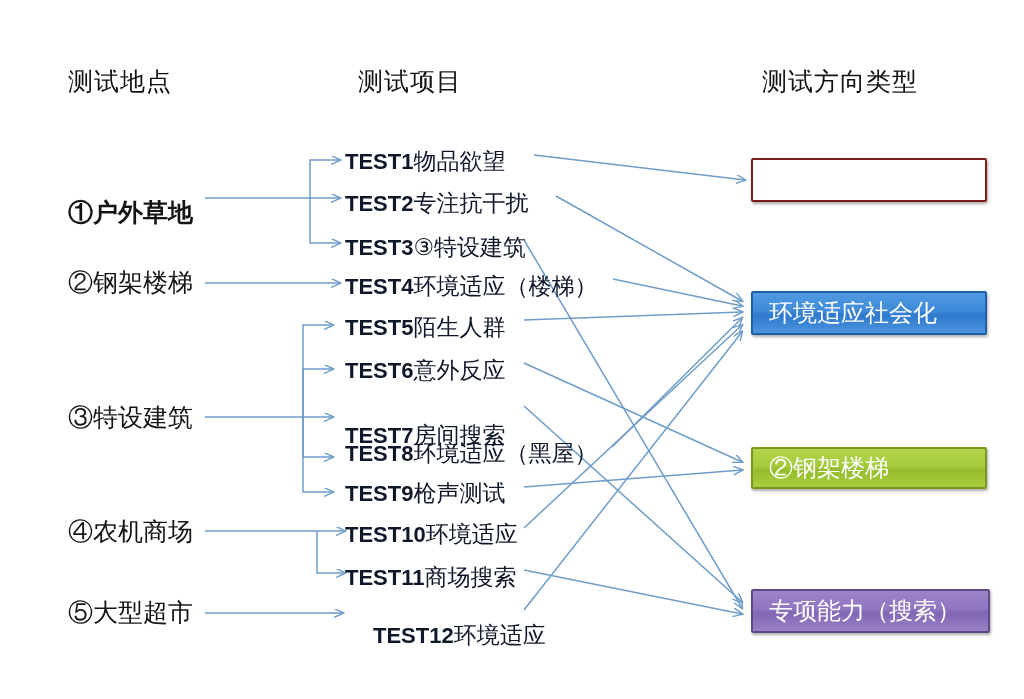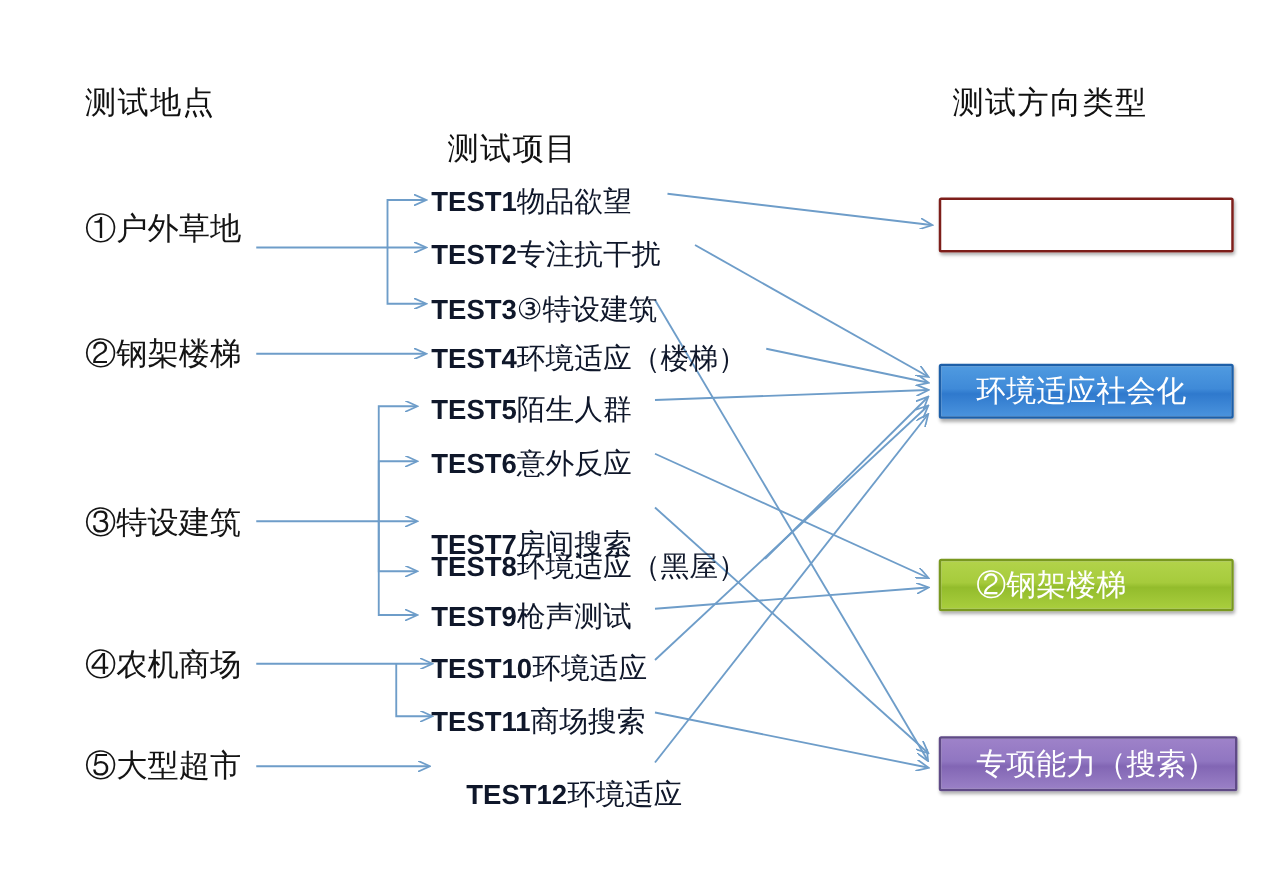--- a/index.html
+++ b/index.html
@@ -15,21 +15,21 @@
   #wires{position:absolute;left:0;top:0;width:1024px;height:699px;z-index:1;}
 
   
   .col-head{
     position:absolute;z-index:3;
     font-size:25px;font-weight:400;color:#111111;
     font-family:"Liberation Serif","DejaVu Serif",serif;
     white-space:nowrap;letter-spacing:1px;
   }
   #head-loc{left:68px;top:65px;}
-  #head-item{left:358px;top:65px;margin-top:37px;}
+  #head-item{left:358px;top:65px;}
   #head-dir{left:762px;top:65px;}
 
   
   .loc{
     position:absolute;z-index:3;
     font-size:25px;color:#141414;white-space:nowrap;
     font-family:"Liberation Serif","DejaVu Serif",serif;
   }
 
   
@@ -47,21 +47,21 @@
 
   
   .cat{
     position:absolute;z-index:3;
     display:flex;align-items:center;
     box-sizing:border-box;
     border-radius:2px;
     color:#ffffff;
     font-size:24px;
     white-space:nowrap;
-    padding-left:28px;
+    padding-left:16px;
     font-family:"Liberation Serif","DejaVu Serif",serif;
     box-shadow:1px 2px 3px rgba(0,0,0,.32);
   }
   .cat-red{
     background:linear-gradient(180deg,#e0ututu 0%,#cf3a35 0%,#c0302b 45%,#b52a25 55%,#cd3a33 100%);
     border:2px solid #7d1e1a;
   }
   .cat-blue{
     background:linear-gradient(180deg,#4f9ae0 0%,#3f8ad8 45%,#2f79cd 55%,#4a93dd 100%);
     border:2px solid #1d5fa8;
@@ -118,21 +118,21 @@
       <path d="M524,570 L742,614"></path>
       <path d="M524,610 L742,332"></path>
     </g>
   </svg>
 
   <div class="col-head" id="head-loc">测试地点</div>
   <div class="col-head" id="head-item">测试项目</div>
   <div class="col-head" id="head-dir">测试方向类型</div>
 
   <div id="locations-layer">
-      <div class="loc" style="left: 68px; top: 166px;">①户外草地</div>
+      <div class="loc" style="left: 68px; top: 196px; font-weight: bold;">①户外草地</div>
       <div class="loc" style="left: 68px; top: 266px;">②钢架楼梯</div>
       <div class="loc" style="left: 68px; top: 401px;">③特设建筑</div>
       <div class="loc" style="left: 68px; top: 515px;">④农机商场</div>
       <div class="loc" style="left: 68px; top: 596px;">⑤大型超市</div>
     </div>
   <div id="items-layer">
       <div class="item" style="left: 345px; top: 146px;"><span class="code">TEST1</span><span class="zh">物品欲望</span></div>
       <div class="item" style="left: 345px; top: 188px;"><span class="code">TEST2</span><span class="zh">专注抗干扰</span></div>
       <div class="item" style="left: 345px; top: 232px;"><span class="code">TEST3</span><span class="zh">③特设建筑</span></div>
       <div class="item" style="left: 345px; top: 271px;"><span class="code">TEST4</span><span class="zh">环境适应（楼梯）</span></div>

